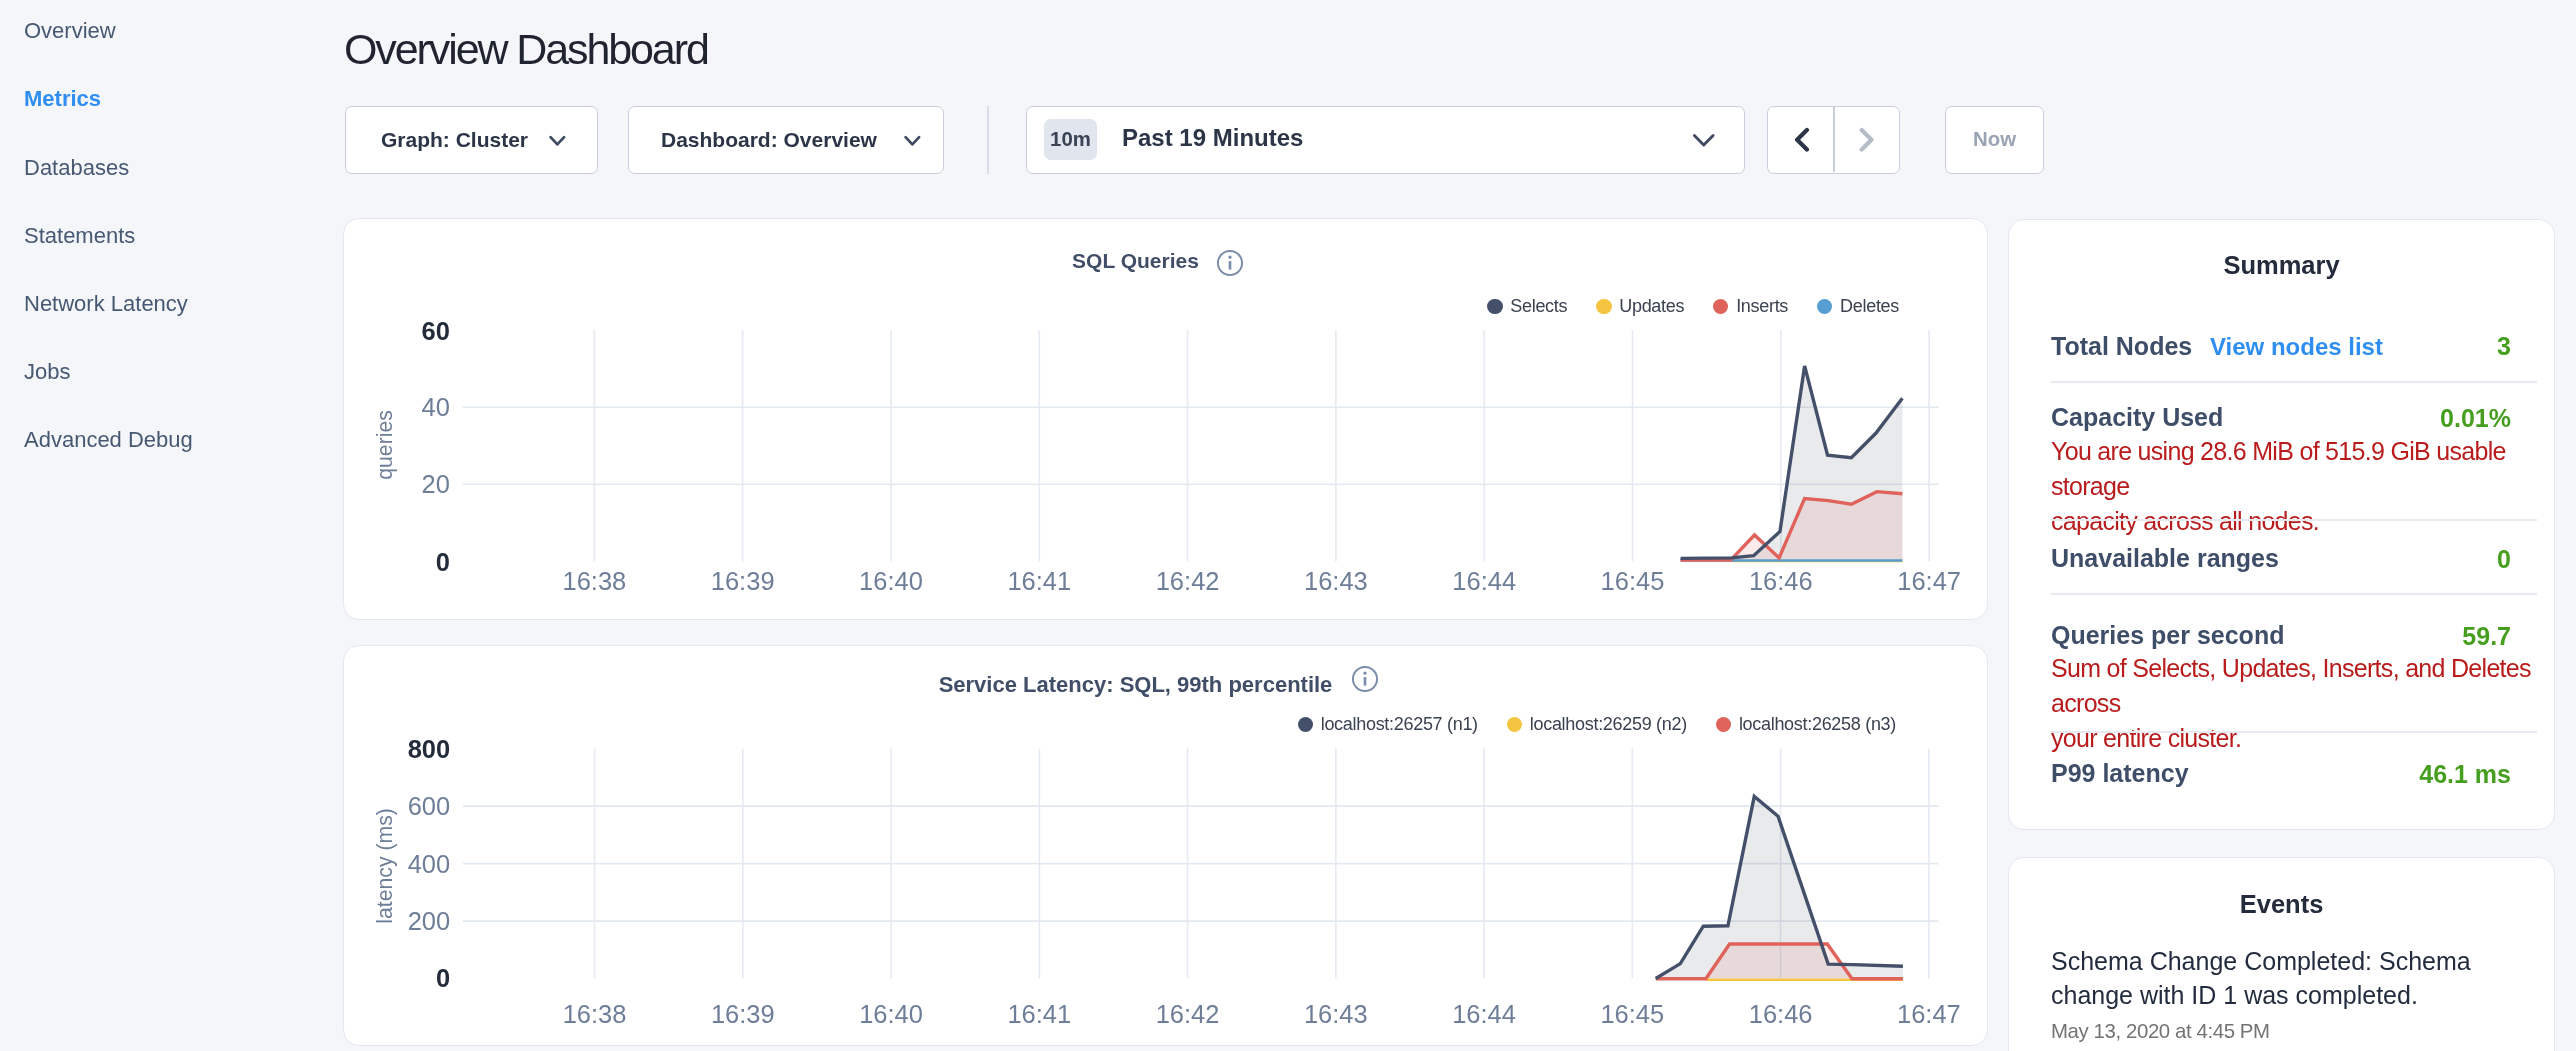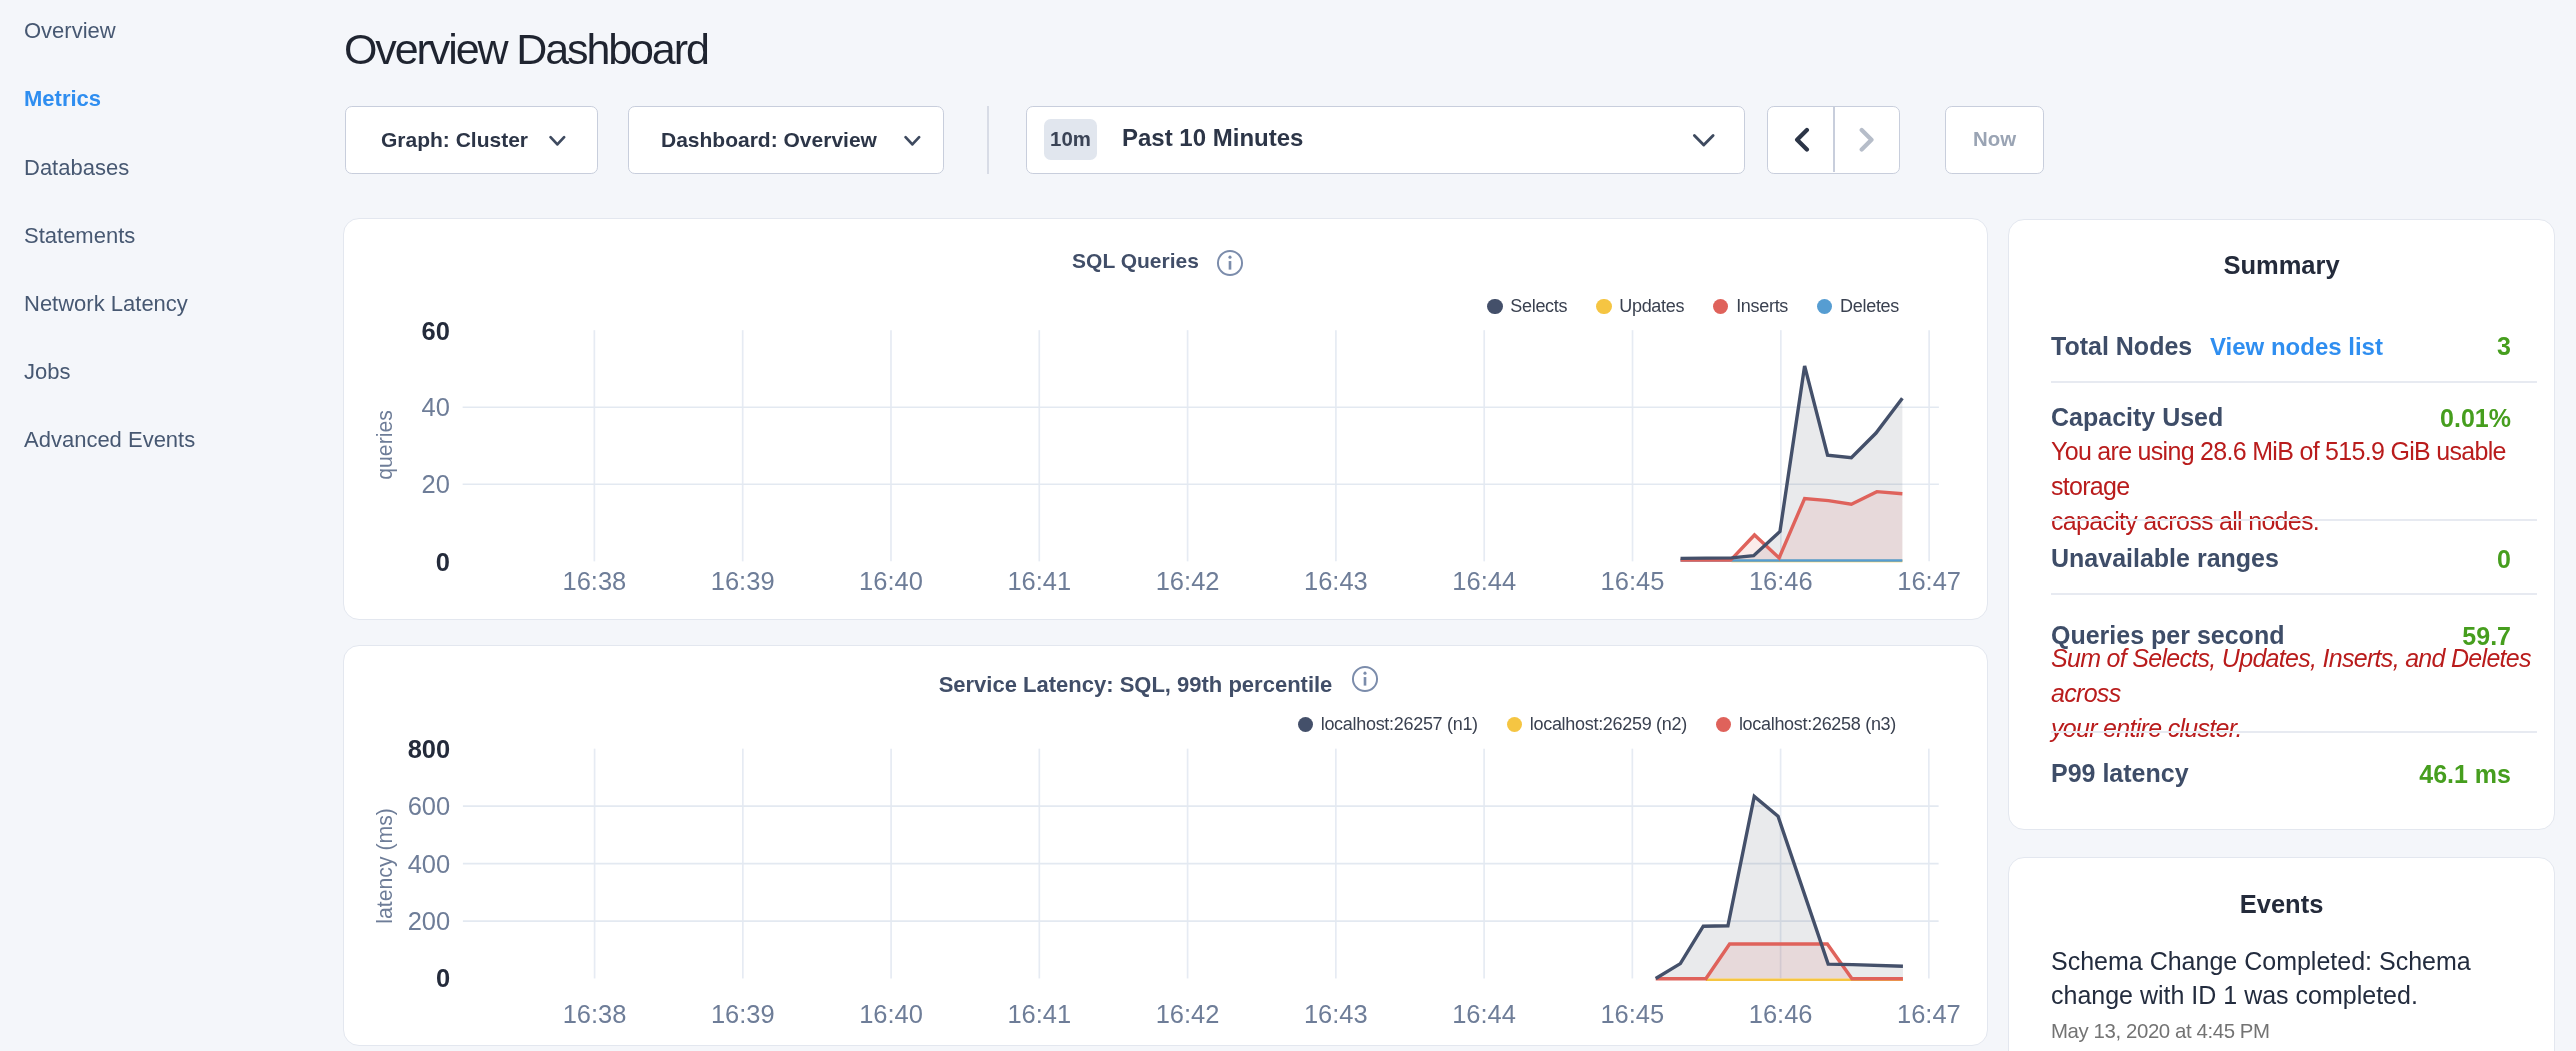--- a/index.html
+++ b/index.html
@@ -21,40 +21,40 @@
 </head>
 <body>
 <div id="page">
 
   <div class="abs nav" style="left:24px; top:20.4px;">Overview</div>
   <div class="abs nav" style="left:24px; top:88px; color:#2f8ef0; font-weight:bold;">Metrics</div>
   <div class="abs nav" style="left:24px; top:157px;">Databases</div>
   <div class="abs nav" style="left:24px; top:225px;">Statements</div>
   <div class="abs nav" style="left:24px; top:293px;">Network Latency</div>
   <div class="abs nav" style="left:24px; top:361px;">Jobs</div>
-  <div class="abs nav" style="left:24px; top:429px;">Advanced Events</div>
+  <div class="abs nav" style="left:24px; top:429px;">Advanced Debug</div>
 
   <div class="abs" style="left:344px; top:28px; font-size:43px; letter-spacing:-2.1px; color:#1f2430; line-height:43px;">Overview Dashboard</div>
 
   <div class="ctl" style="left:345px; width:253px;">
     <span class="ctltext abs" style="left:35px; top:22px;">Graph: Cluster</span>
     <svg class="abs" style="left:202px; top:28px;" width="18.7" height="12" viewBox="0 0 22 14">
         <path d="M3 2.5 L11 11 L19 2.5" fill="none" stroke="#3e4a5f" stroke-width="3.2" stroke-linecap="round" stroke-linejoin="round"></path>
       </svg>
   </div>
   <div class="ctl" style="left:628px; width:316px;">
     <span class="ctltext abs" style="left:32px; top:22px;">Dashboard: Overview</span>
     <svg class="abs" style="left:274px; top:28px;" width="18.7" height="12" viewBox="0 0 22 14">
         <path d="M3 2.5 L11 11 L19 2.5" fill="none" stroke="#3e4a5f" stroke-width="3.2" stroke-linecap="round" stroke-linejoin="round"></path>
       </svg>
   </div>
   <div class="abs" style="left:987px; top:106px; width:1.7px; height:68px; background:#d8dce6;"></div>
   <div class="ctl" style="left:1026px; width:719px;">
     <span class="abs" style="left:17px; top:12px; width:53px; height:41px; background:#e1e6ee; border-radius:6.8px; text-align:center; line-height:41px; font-weight:bold; font-size:20.4px; color:#3a4355;">10m</span>
-    <span class="ctltext abs" style="left:95px; top:20.4px; font-size:24px;">Past 10 Minutes</span>
+    <span class="ctltext abs" style="left:95px; top:20.4px; font-size:24px;">Past 19 Minutes</span>
     <svg class="abs" style="left:664px; top:25.5px;" width="25.5" height="14.5" viewBox="0 0 30 17">
         <path d="M4 3 L15 14 L26 3" fill="none" stroke="#3e4a5f" stroke-width="3.4" stroke-linecap="round" stroke-linejoin="round"></path>
       </svg>
   </div>
   <div class="ctl" style="left:1767px; width:133px;">
     <div class="abs" style="left:65px; top:0px; width:1.7px; height:65px; background:#c8cedc;"></div>
     <svg class="abs" style="left:24px; top:20.4px;" width="19.6" height="25.5" viewBox="0 0 23 30">
         <path d="M17.5 3.5 L6 15 L17.5 26.5" fill="none" stroke="#2c3547" stroke-width="5" stroke-linecap="round" stroke-linejoin="round"></path>
       </svg>
     <svg class="abs" style="left:89px; top:20.4px;" width="19.6" height="25.5" viewBox="0 0 23 30">
@@ -194,21 +194,21 @@
     <div class="divider" style="top:161px;"></div>
     <div class="abs sumlabel" style="left:42px; top:185px;">Capacity Used</div>
     <div class="abs sumval" style="right:43px; top:186px;">0.01%</div>
     <div class="abs sumdesc" style="left:42px; top:214px;">You are using 28.6 MiB of 515.9 GiB usable storage<br>capacity across all nodes.</div>
     <div class="divider" style="top:299px;"></div>
     <div class="abs sumlabel" style="left:42px; top:326px;">Unavailable ranges</div>
     <div class="abs sumval" style="right:43px; top:327px;">0</div>
     <div class="divider" style="top:373px;"></div>
     <div class="abs sumlabel" style="left:42px; top:403px;">Queries per second</div>
     <div class="abs sumval" style="right:43px; top:404px;">59.7</div>
-    <div class="abs sumdesc" style="left:42px; top:421px;font-style:italic;">Sum of Selects, Updates, Inserts, and Deletes across<br>your entire cluster.</div>
+    <div class="abs sumdesc" style="left:42px; top:431px;">Sum of Selects, Updates, Inserts, and Deletes across<br>your entire cluster.</div>
     <div class="divider" style="top:511px;"></div>
     <div class="abs sumlabel" style="left:42px; top:541px;">P99 latency</div>
     <div class="abs sumval" style="right:43px; top:542px;">46.1 ms</div>
   </div>
 
   <div class="card" style="left:2008px; top:857px; width:547px; height:272px;">
     <div class="abs" style="top:32px; width:100%; text-align:center; font-weight:bold; font-size:25.5px; color:#242b3b;">Events</div>
     <div class="abs" style="left:42px; top:86px; width:476px; font-size:25px; line-height:34px; color:#232c3e;">Schema Change Completed: Schema<br>change with ID 1 was completed.</div>
     <div class="abs" style="left:42px; top:162px; font-size:20.4px; letter-spacing:-0.4px; color:#737373;">May 13, 2020 at 4:45 PM</div>
   </div>

